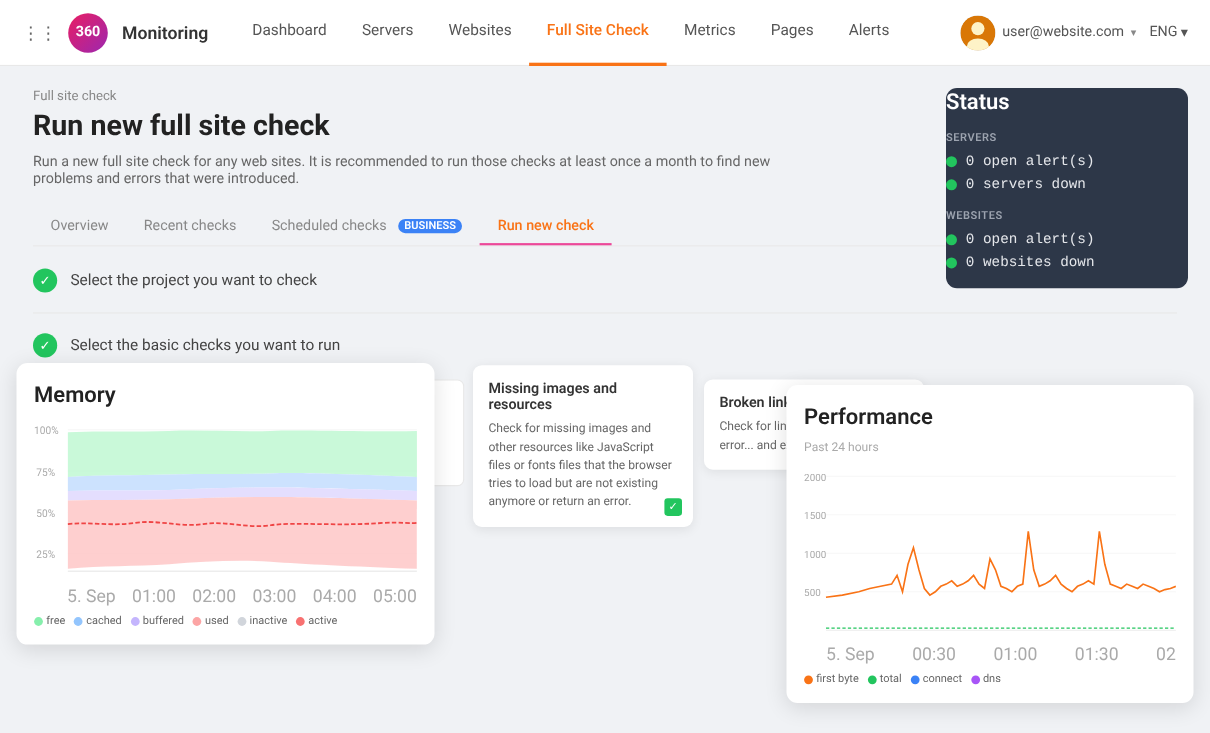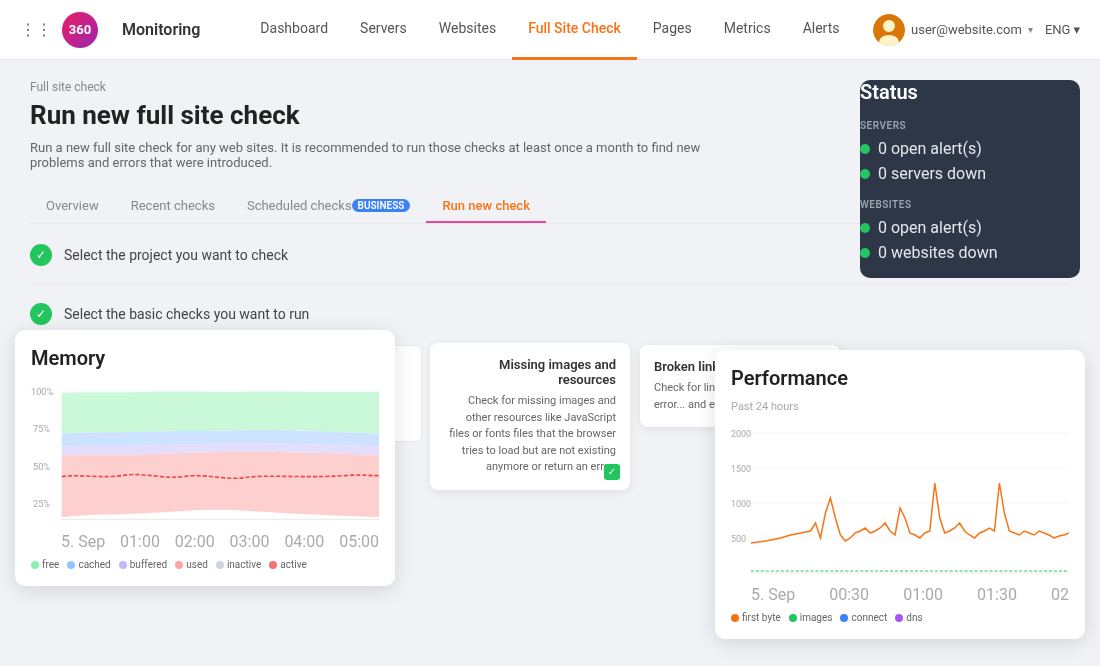--- a/index.html
+++ b/index.html
@@ -19,22 +19,22 @@
       display: flex;
       align-items: center;
       padding: 0 20px;
       border-bottom: 1px solid #e8e8e8;
       position: relative;
       z-index: 10;
     }
     .nav-logo {
       display: flex;
       align-items: center;
-      gap: 24px;
-      margin-right: 44px;
+      gap: 13px;
+      margin-right: 24px;
     }
     .logo-circle {
       width: 36px;
       height: 36px;
       border-radius: 50%;
       background: linear-gradient(135deg, #e91e63, #9c27b0);
       display: flex;
       align-items: center;
       justify-content: center;
       color: white;
@@ -251,23 +251,24 @@
       color: #9ca3af;
       text-transform: uppercase;
       letter-spacing: 0.5px;
       margin-bottom: 8px;
       font-weight: 600;
     }
     .status-item {
       display: flex;
       align-items: center;
       gap: 8px;
-      font-size: 16px;
+      font-size: 13px;
       color: #e5e7eb;
       margin-bottom: 6px;
+      font-family: Liberation Mono, monospace;
     }
     .status-dot {
       width: 10px;
       height: 10px;
       border-radius: 50%;
       flex-shrink: 0;
     }
     .status-dot.green { background: #22c55e; }
     .status-section { margin-bottom: 16px; }
 
@@ -348,22 +349,21 @@
       position: absolute;
       background: white;
       border-radius: 8px;
       padding: 14px;
       box-shadow: 0 2px 10px rgba(0,0,0,0.08);
       z-index: 25;
       width: 200px;
     }
     .mid-card.missing {
       left: 430px;
-      top: 343px;
-      text-align: right;
+      top: 332px;
     }
     .mid-card.broken {
       left: 640px;
       top: 345px;
     }
 
     
     .step-divider {
       border: none;
       border-top: 1px solid #e8e8e8;
@@ -381,22 +381,22 @@
     <div class="logo-circle">
       <span>360</span>
     </div>
     <span class="logo-text">Monitoring</span>
   </div>
   <div class="nav-links">
     <div class="nav-link">Dashboard</div>
     <div class="nav-link">Servers</div>
     <div class="nav-link">Websites</div>
     <div class="nav-link active">Full Site Check</div>
+    <div class="nav-link">Metrics</div>
     <div class="nav-link">Pages</div>
-    <div class="nav-link">Metrics</div>
     <div class="nav-link">Alerts</div>
   </div>
   <div class="nav-right">
     <div class="user-info">
       <div class="avatar">
         <svg width="32" height="32" viewBox="0 0 32 32">
           <circle cx="16" cy="16" r="16" fill="#d97706"></circle>
           <circle cx="16" cy="12" r="6" fill="#fef3c7"></circle>
           <ellipse cx="16" cy="28" rx="10" ry="7" fill="#fef3c7"></ellipse>
         </svg>
@@ -412,21 +412,21 @@
 </nav>
 
 <div class="main">
   <div class="breadcrumb">Full site check</div>
   <h1 class="page-title">Run new full site check</h1>
   <p class="page-desc">Run a new full site check for any web sites. It is recommended to run those checks at least once a month to find new problems and errors that were introduced.</p>
 
   <div class="tabs">
     <div class="tab">Overview</div>
     <div class="tab">Recent checks</div>
-    <div class="tab" style="display:flex;gap:0;">
+    <div class="tab" style="display:flex;gap:10px;">
       <span>Scheduled checks</span>
       <span class="tab-badge">BUSINESS</span>
     </div>
     <div class="tab active">Run new check</div>
   </div>
 
   <div class="steps">
     <div class="step">
       <div class="step-icon completed">✓</div>
       <span>Select the project you want to check</span>
@@ -582,21 +582,21 @@
     <span>01:30</span>
     <span>02</span>
   </div>
   <div class="chart-footer">
     <div class="legend-item">
       <div class="legend-dot" style="background:#f97316;"></div>
       <span>first byte</span>
     </div>
     <div class="legend-item">
       <div class="legend-dot" style="background:#22c55e;"></div>
-      <span>images</span>
+      <span>total</span>
     </div>
     <div class="legend-item">
       <div class="legend-dot" style="background:#3b82f6;"></div>
       <span>connect</span>
     </div>
     <div class="legend-item">
       <div class="legend-dot" style="background:#a855f7;"></div>
       <span>dns</span>
     </div>
   </div>

